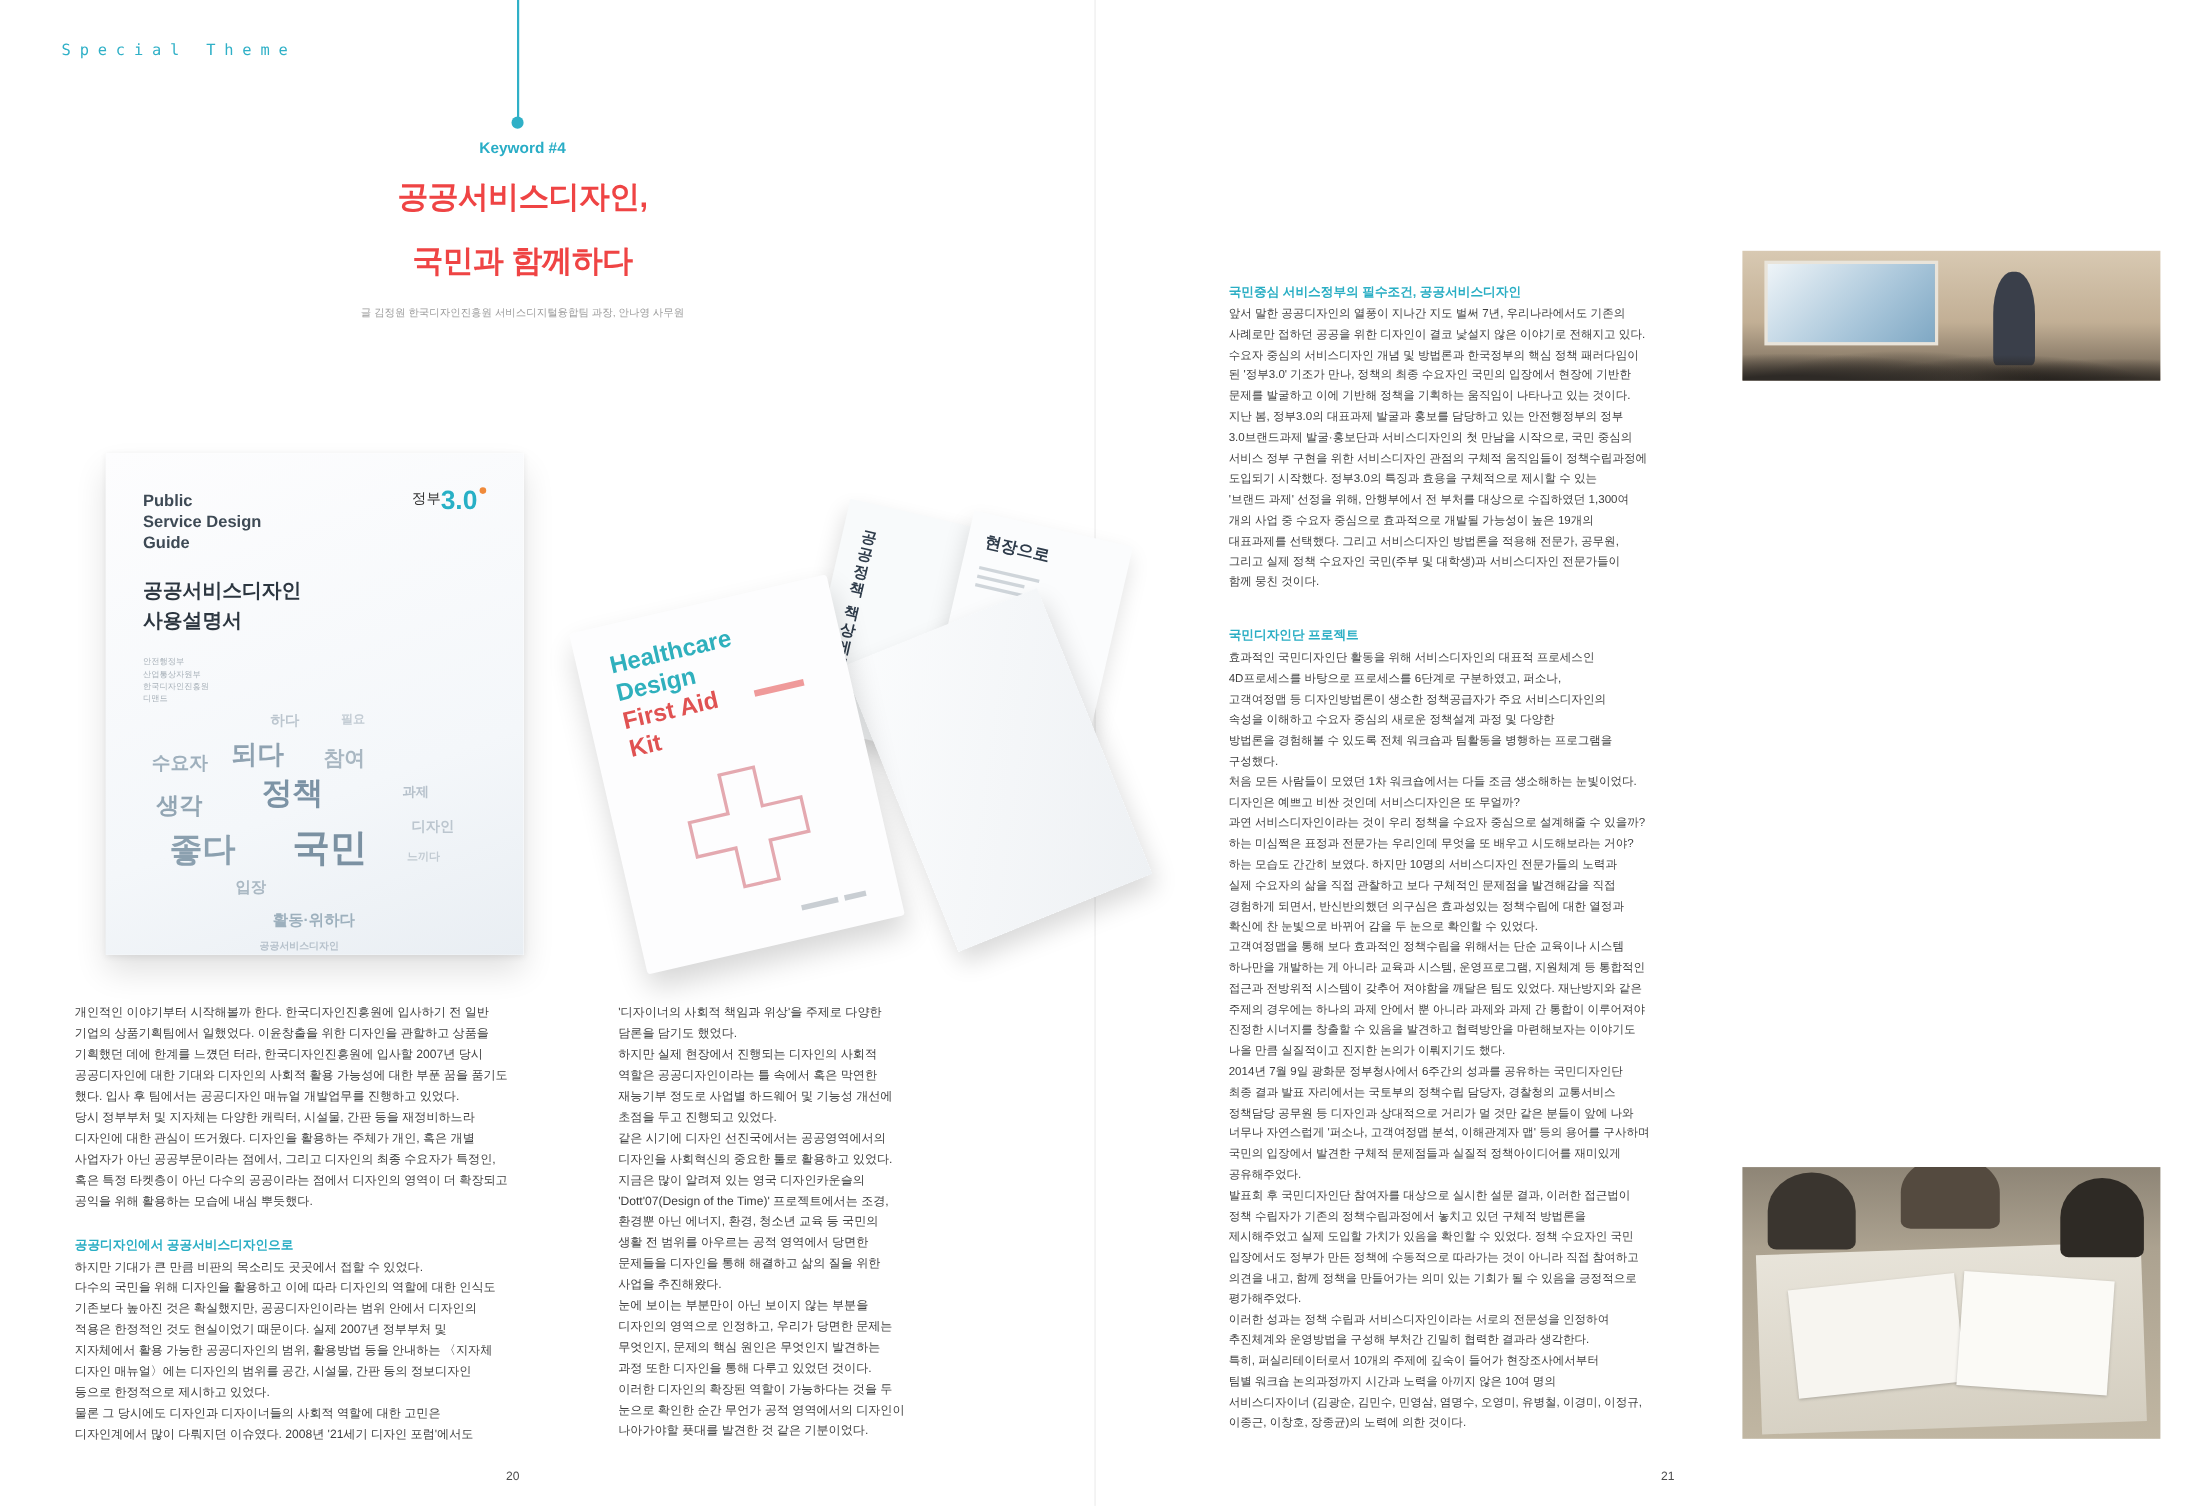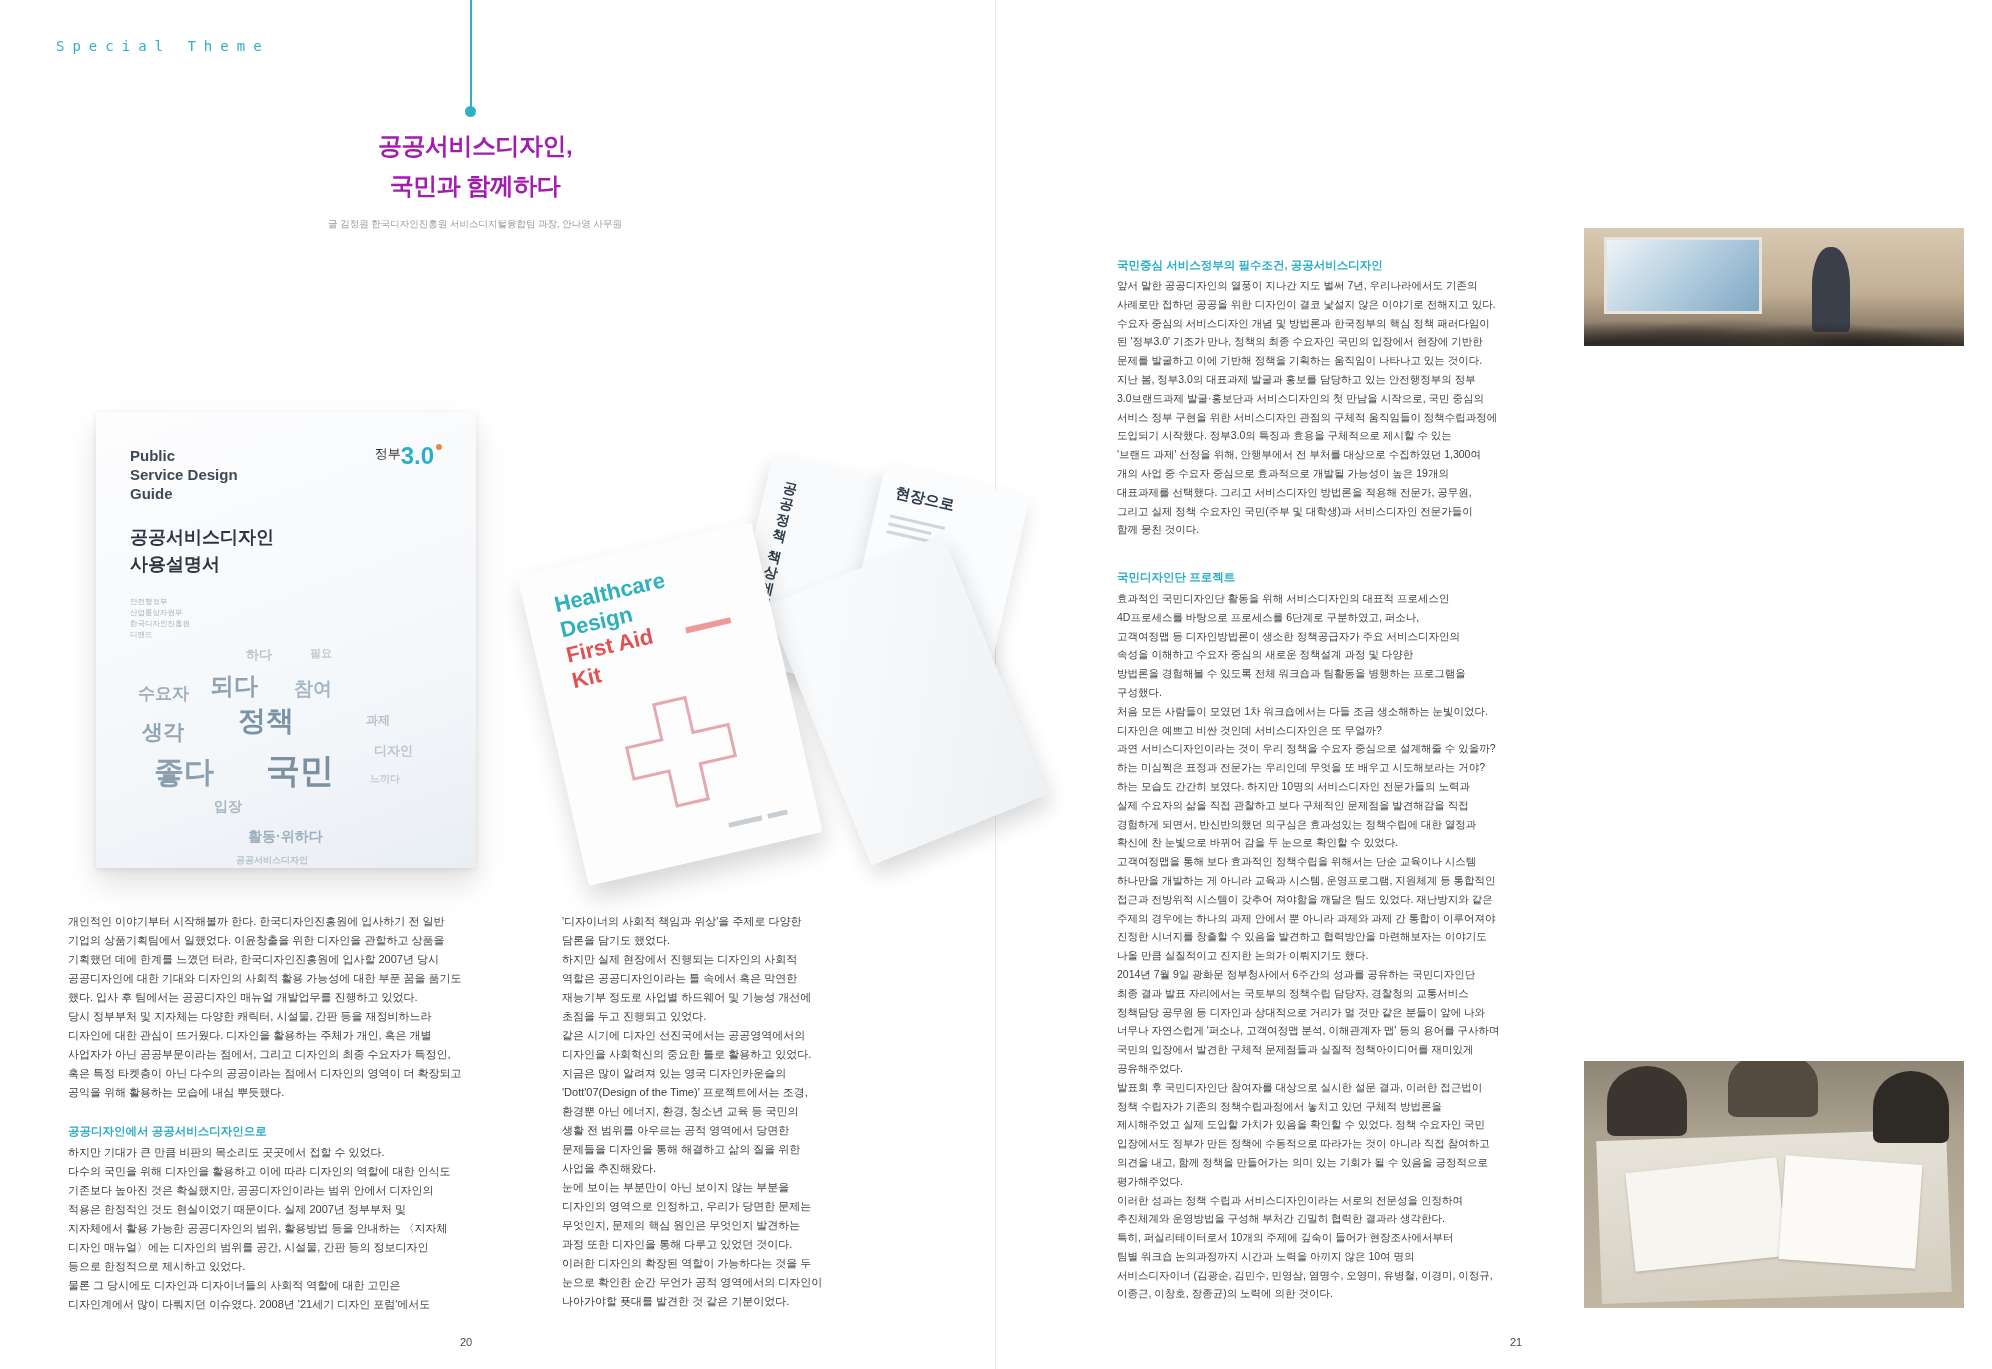--- a/index.html
+++ b/index.html
@@ -12,21 +12,21 @@
   .gutter { position:absolute; left:995px; top:0; width:1px; height:100%; background:#ebebeb; }
   .pageno { position:absolute; font-size:11px; color:#4a4a4a; }
 
   
   .eyebrow { position:absolute; left:56px; top:38px; font-family:"DejaVu Sans Mono", monospace;
              font-size:14px; letter-spacing:8px; color:#2fb0c7; }
   .top-line { position:absolute; left:470px; top:0; width:2px; height:108px; background:#2fb0c7; }
   .top-dot  { position:absolute; left:465px; top:106px; width:11px; height:11px; border-radius:50%; background:#2fb0c7; }
   .header { position:absolute; left:110px; top:126px; width:730px; text-align:center; }
   .keyword { font-size:14px; font-weight:bold; color:#29adc6; margin-bottom:8px; }
-  .title { font-size:24px; line-height:40px; font-weight:800; color:#a21caf; letter-spacing:-0.5px; }
+  .title { font-size:28px; line-height:58px; font-weight:800; color:#ef4444; letter-spacing:-0.5px; }
   .intro { margin-top:20px; font-size:13px; line-height:24px; font-weight:bold; color:#414141; }
   .byline { margin-top:12px; font-size:9.5px; color:#9b9b9b; }
 
   
   .guide-book { position:absolute; left:96px; top:412px; width:380px; height:456px;
     background:linear-gradient(160deg,#fdfdfe 0%,#f4f7fa 65%,#e9eef3 100%);
     box-shadow:0 16px 28px rgba(0,0,0,.12), 0 2px 6px rgba(0,0,0,.08); }
   .psd-en { position:absolute; left:34px; top:34px; font-size:15px; font-weight:bold; line-height:19px; color:#3e4a55; }
   .gov-logo { position:absolute; right:34px; top:30px; }
   .gov-logo .g1 { font-size:13px; font-weight:normal; color:#333; vertical-align:6px; }
@@ -145,20 +145,21 @@
 
 <div class="spread">
 
   <div class="gutter"></div>
 
   <div class="eyebrow">Special Theme</div>
   <div class="top-line"></div>
   <div class="top-dot"></div>
 
   <div class="header">
+    <div class="keyword">Keyword #4</div>
     <div class="title pre">공공서비스디자인,
 국민과 함께하다</div>
     <div class="byline">글 김정원 한국디자인진흥원 서비스디지털융합팀 과장, 안나영 사무원</div>
   </div>
 
   <div class="guide-book">
     <div class="psd-en pre">Public
 Service Design
 Guide</div>
     <div class="gov-logo">

